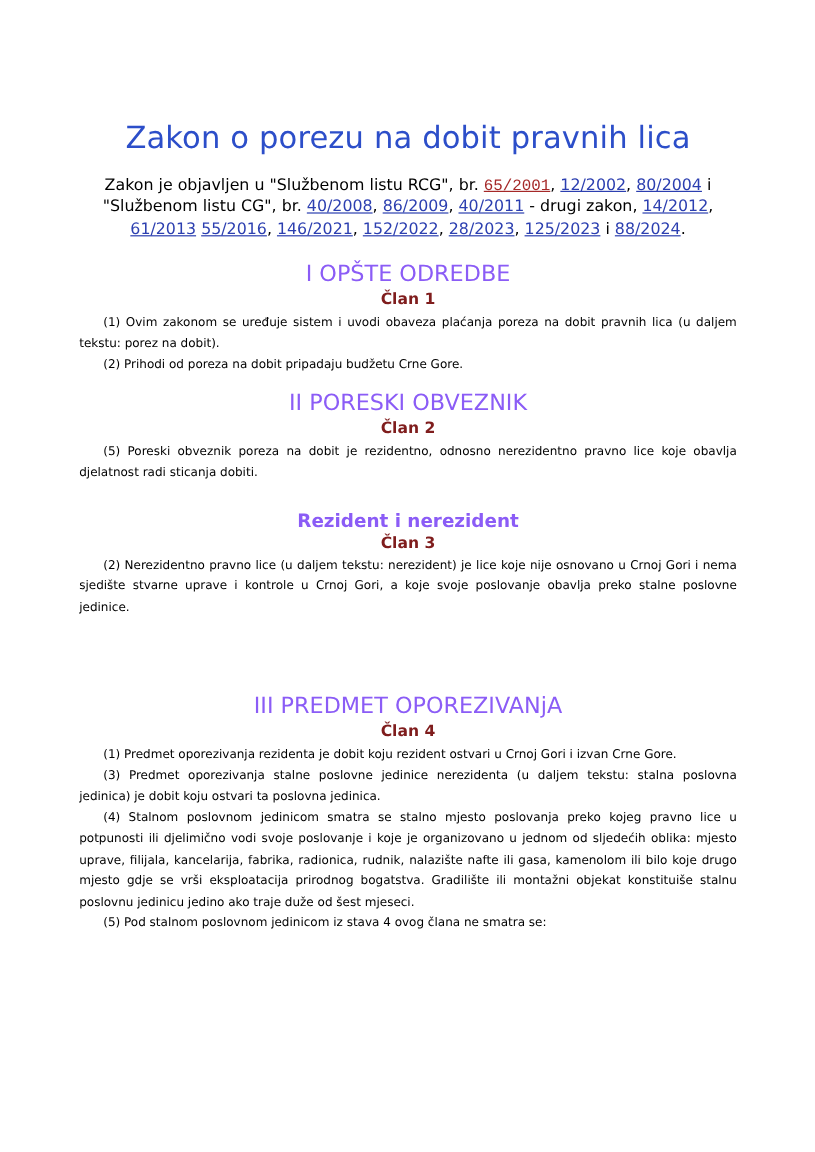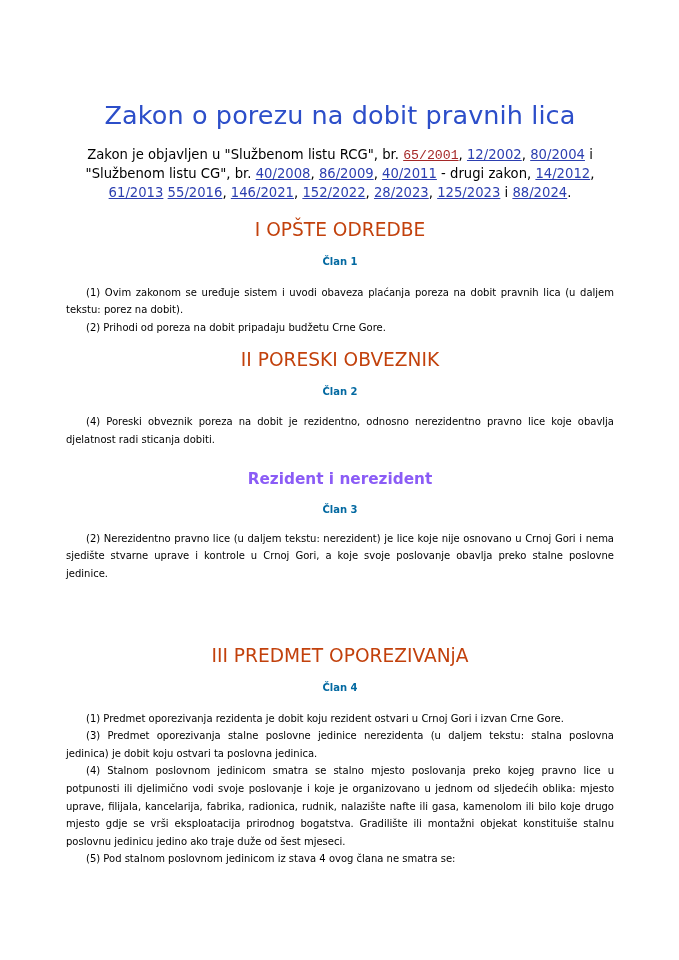--- a/index.html
+++ b/index.html
@@ -61,46 +61,46 @@
     font-family: Liberation Mono, monospace;
   }
 
   
   .sec-head {
     margin: 0;
     text-align: center;
     font-size: 18.6px;
     font-weight: normal;
     line-height: 23px;
-    color: #c2410c;
+    color: #8b5cf6;
   }
   .sec-head.sp-1 { padding-top: 16px; }
   .sec-head.sp-2 { padding-top: 11px; }
   .sec-head.sp-3 { padding-top: 44px; }
 
   
   .sub-head {
     margin: 0;
     text-align: center;
     font-size: 15.3px;
     font-weight: bold;
     line-height: 20px;
     padding-top: 21px;
     color: #8b5cf6;
   }
 
   
   .article-head {
-    margin: 11px;
+    margin: 0;
     text-align: center;
-    font-size: 10px;
+    font-size: 13px;
     font-weight: bold;
     line-height: 17.5px;
     padding-top: 1px;
-    color: #0369a1;
+    color: #7f1d1d;
   }
 
   
   .para {
     margin: 0;
     text-align: justify;
     text-justify: inter-word;
     font-size: 10px;
     line-height: 17.6px;
     text-indent: 20px;
@@ -125,21 +125,21 @@
 
     <p class="pub-note"><span>Zakon je objavljen u "Službenom listu RCG", br. </span><a class="lnk-visited" href="#">65/2001</a><span>, </span><a class="lnk" href="#">12/2002</a><span>, </span><a class="lnk" href="#">80/2004</a><span> i "Službenom listu CG", br. </span><a class="lnk" href="#">40/2008</a><span>, </span><a class="lnk" href="#">86/2009</a><span>, </span><a class="lnk" href="#">40/2011</a><span> - drugi zakon, </span><a class="lnk" href="#">14/2012</a><span>, </span><a class="lnk" href="#">61/2013</a><span> </span><a class="lnk" href="#">55/2016</a><span>, </span><a class="lnk" href="#">146/2021</a><span>, </span><a class="lnk" href="#">152/2022</a><span>, </span><a class="lnk" href="#">28/2023</a><span>, </span><a class="lnk" href="#">125/2023</a><span> i </span><a class="lnk" href="#">88/2024</a><span>.</span></p>
 
     <h2 class="sec-head sp-1">I OPŠTE ODREDBE</h2>
     <h3 class="article-head">Član 1</h3>
     <p class="para first">(1) Ovim zakonom se uređuje sistem i uvodi obaveza plaćanja poreza na dobit pravnih lica (u daljem tekstu: porez na dobit).</p>
     <p class="para">(2) Prihodi od poreza na dobit pripadaju budžetu Crne Gore.</p>
 
     <h2 class="sec-head sp-2">II PORESKI OBVEZNIK</h2>
     <h3 class="article-head">Član 2</h3>
-    <p class="para first">(4) Poreski obveznik poreza na dobit je rezidentno, odnosno nerezidentno pravno lice koje obavlja djelatnost radi sticanja dobiti.</p>
+    <p class="para first">(5) Poreski obveznik poreza na dobit je rezidentno, odnosno nerezidentno pravno lice koje obavlja djelatnost radi sticanja dobiti.</p>
 
     <h3 class="sub-head">Rezident i nerezident</h3>
     <h3 class="article-head">Član 3</h3>
     <p class="para spread-last">(2) Nerezidentno pravno lice (u daljem tekstu: nerezident) je lice koje nije osnovano u Crnoj Gori i nema sjedište stvarne uprave i kontrole u Crnoj Gori, a koje svoje poslovanje obavlja preko stalne poslovne jedinice.</p>
 
     <h2 class="sec-head sp-3">III PREDMET OPOREZIVANјA</h2>
     <h3 class="article-head">Član 4</h3>
     <p class="para first">(1) Predmet oporezivanja rezidenta je dobit koju rezident ostvari u Crnoj Gori i izvan Crne Gore.</p>
     <p class="para">(3) Predmet oporezivanja stalne poslovne jedinice nerezidenta (u daljem tekstu: stalna poslovna jedinica) je dobit koju ostvari ta poslovna jedinica.</p>
     <p class="para">(4) Stalnom poslovnom jedinicom smatra se stalno mjesto poslovanja preko kojeg pravno lice u potpunosti ili djelimično vodi svoje poslovanje i koje je organizovano u jednom od sljedećih oblika: mjesto uprave, filijala, kancelarija, fabrika, radionica, rudnik, nalazište nafte ili gasa, kamenolom ili bilo koje drugo mjesto gdje se vrši eksploatacija prirodnog bogatstva. Gradilište ili montažni objekat konstituiše stalnu poslovnu jedinicu jedino ako traje duže od šest mjeseci.</p>

